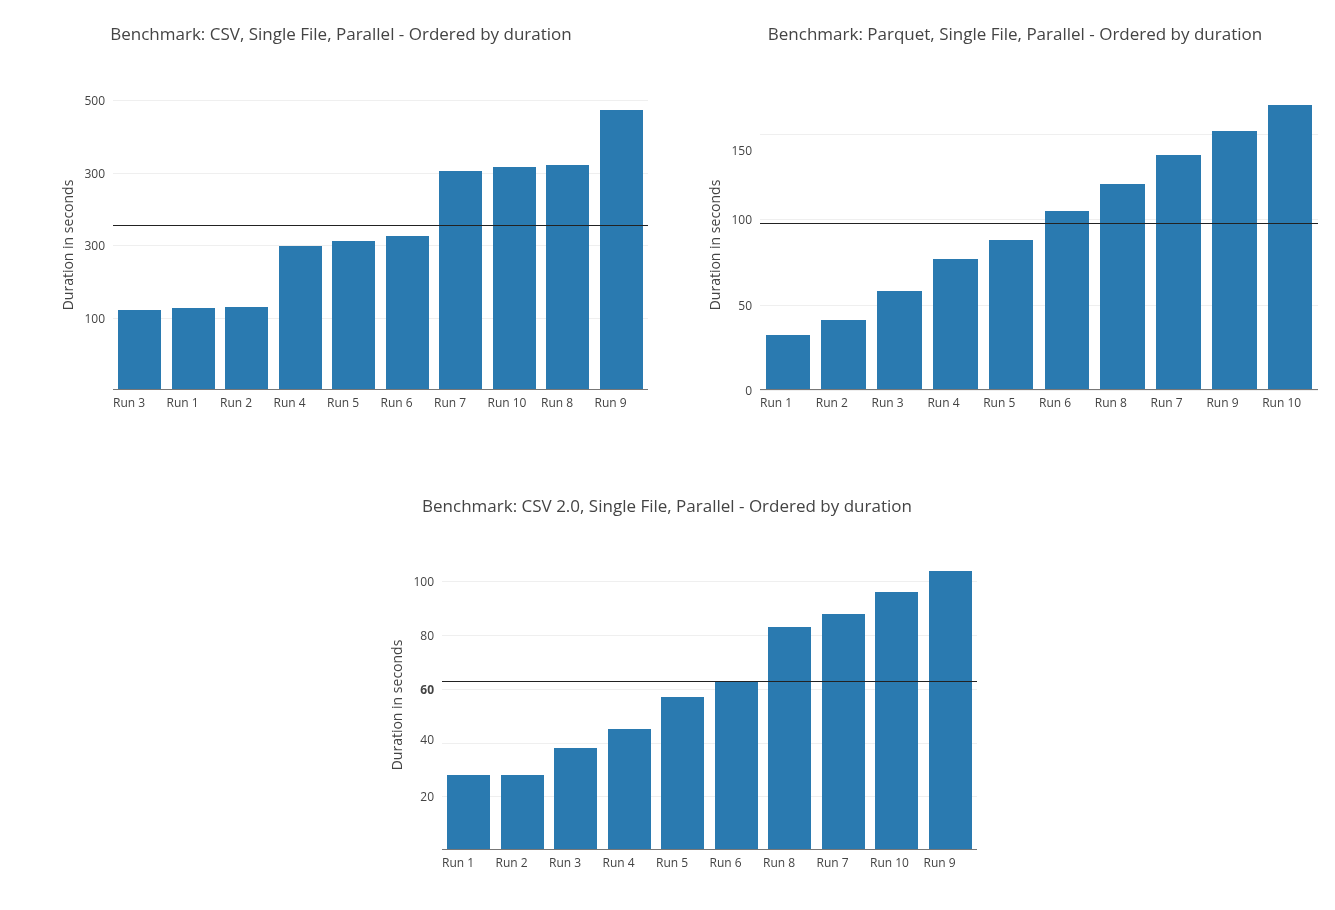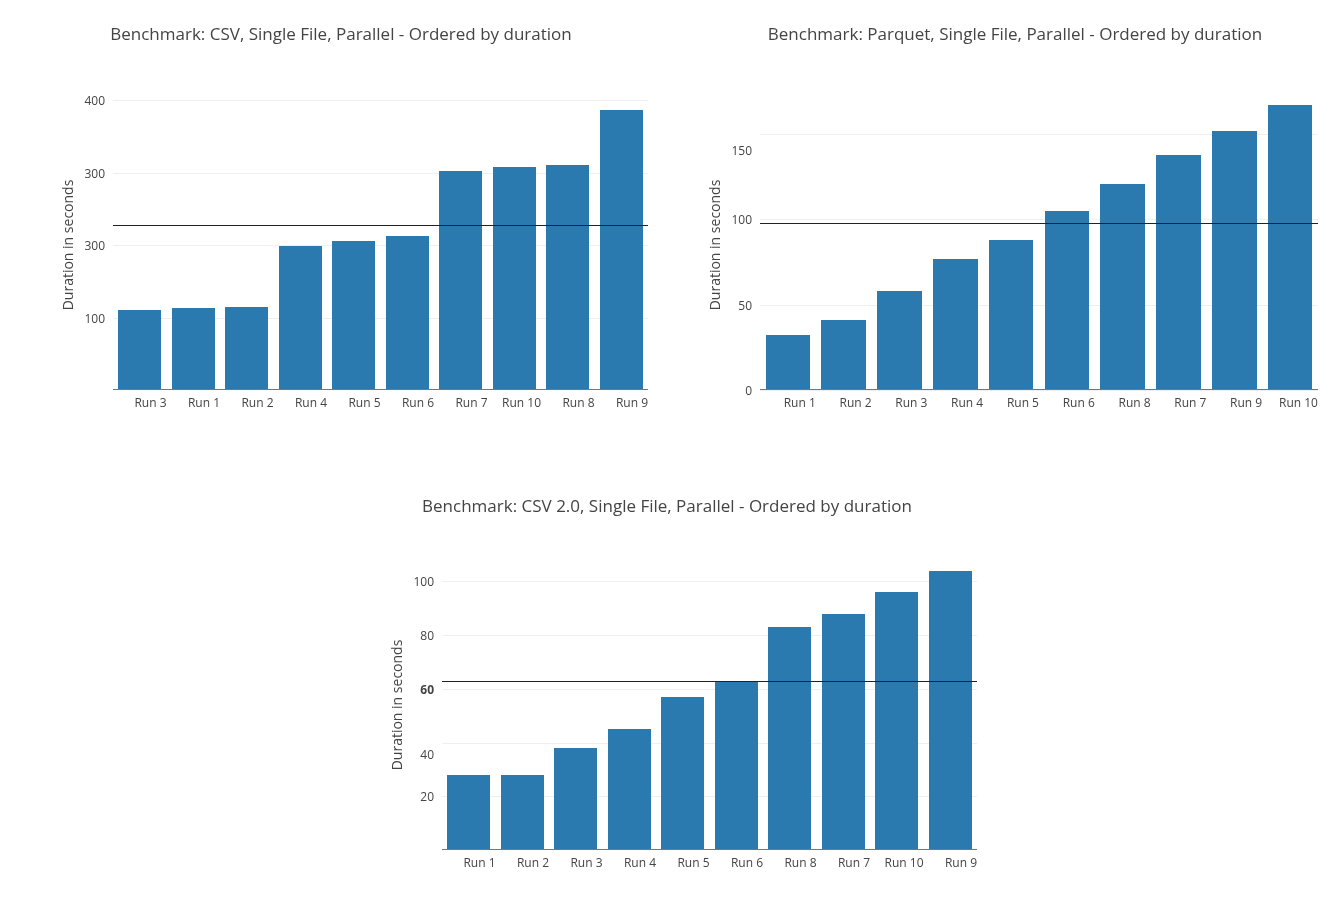--- a/index.html
+++ b/index.html
@@ -90,40 +90,40 @@
     left: 10%;
     width: 80%;
     background: #2a7ab0;
   }
   .catLabel {
     position: absolute;
     top: 100%;
     left: 0;
     right: 0;
     margin-top: 4px;
-    text-align: right;
+    text-align: left;
     font-size: 12px;
     color: #444;
     white-space: nowrap;
   }
 </style>
 </head>
 <body>
 <div class="stage" id="stage">
     <div class="chart" style="left: 38px; top: 22px;">
       <div class="title" style="width: 606px;">Benchmark: CSV, Single File, Parallel - Ordered by duration</div>
       <div class="plot" style="position: absolute; left: 75px; top: 78px; width: 535px; height: 290px;">
         <div class="gridline" style="top: 217.5px;"></div>
         <div class="ytick" style="top: 217.5px;">100</div>
         <div class="gridline" style="top: 145px;"></div>
         <div class="ytick" style="top: 145px;">300</div>
         <div class="gridline" style="top: 72.5px;"></div>
         <div class="ytick" style="top: 72.5px;">300</div>
         <div class="gridline" style="top: 0px;"></div>
-        <div class="ytick" style="top: 0px;">400</div>
+        <div class="ytick" style="top: 0px;">500</div>
         <div class="xaxis-line"></div>
         <div class="hline" style="top: 125.425px;"></div>
         <div class="ylabel">Duration in seconds</div>
         <div class="bars">
           <div class="barWrap" style="left: 0px; width: 53.5px; height: 290px;">
             <div class="bar" style="height: 79.75px; background: rgb(42, 122, 176);"></div>
             <div class="catLabel">Run 3</div>
           </div>
           <div class="barWrap" style="left: 53.5px; width: 53.5px; height: 290px;">
             <div class="bar" style="height: 81.925px; background: rgb(42, 122, 176);"></div>
@@ -221,21 +221,21 @@
           </div>
         </div>
       </div>
     </div>
     <div class="chart" style="left: 342px; top: 494px;">
       <div class="title" style="width: 650px;">Benchmark: CSV 2.0, Single File, Parallel - Ordered by duration</div>
       <div class="plot" style="position: absolute; left: 100px; top: 66px; width: 535px; height: 290px;">
         <div class="gridline" style="top: 236.296px;"></div>
         <div class="ytick" style="top: 236.296px;">20</div>
         <div class="gridline" style="top: 182.593px;"></div>
-        <div class="ytick" style="top: 194px;">40</div>
+        <div class="ytick" style="top: 179px;">40</div>
         <div class="gridline" style="top: 128.889px;"></div>
         <div class="ytick" style="top: 128.889px; font-weight: bold;">60</div>
         <div class="gridline" style="top: 75.1852px;"></div>
         <div class="ytick" style="top: 75.1852px;">80</div>
         <div class="gridline" style="top: 21.4815px;"></div>
         <div class="ytick" style="top: 21.4815px;">100</div>
         <div class="xaxis-line"></div>
         <div class="hline" style="top: 120.833px;"></div>
         <div class="ylabel">Duration in seconds</div>
         <div class="bars">

